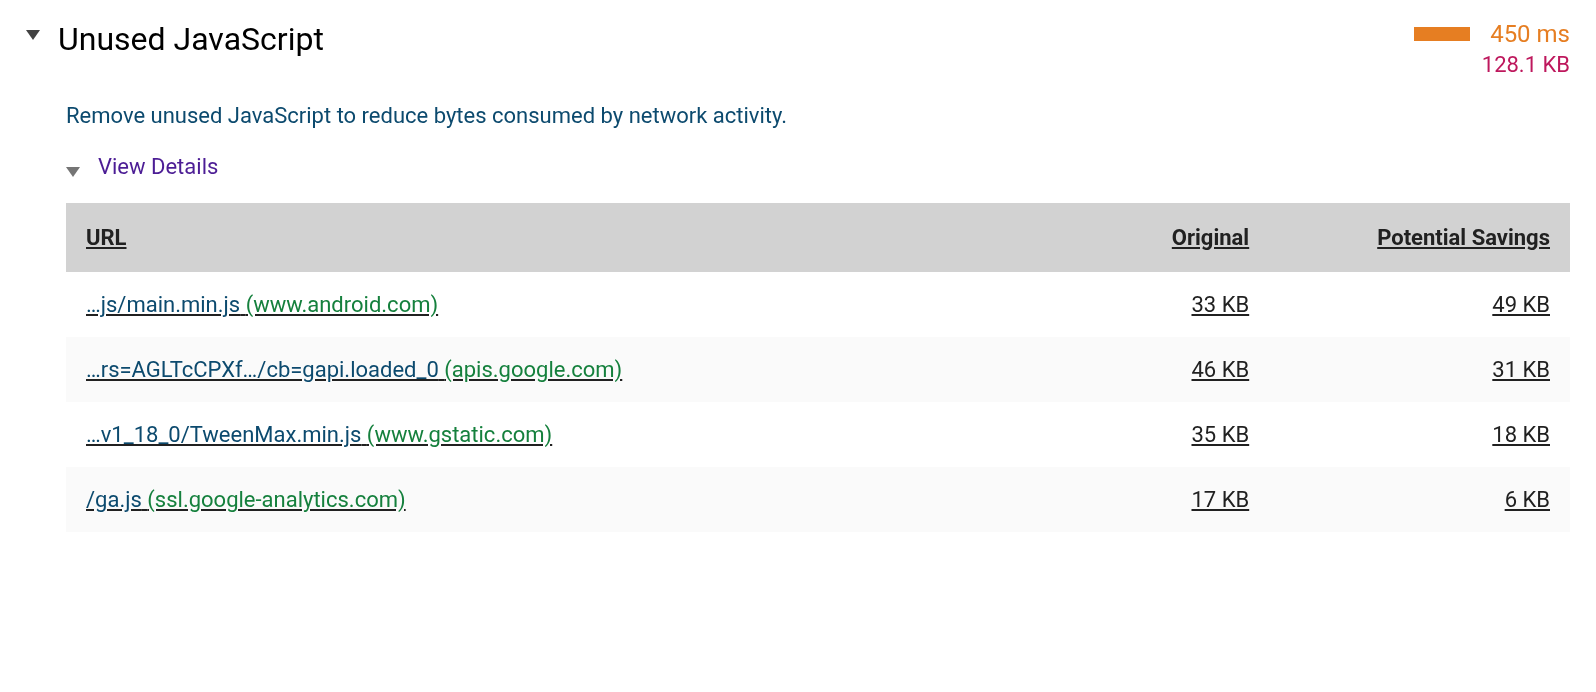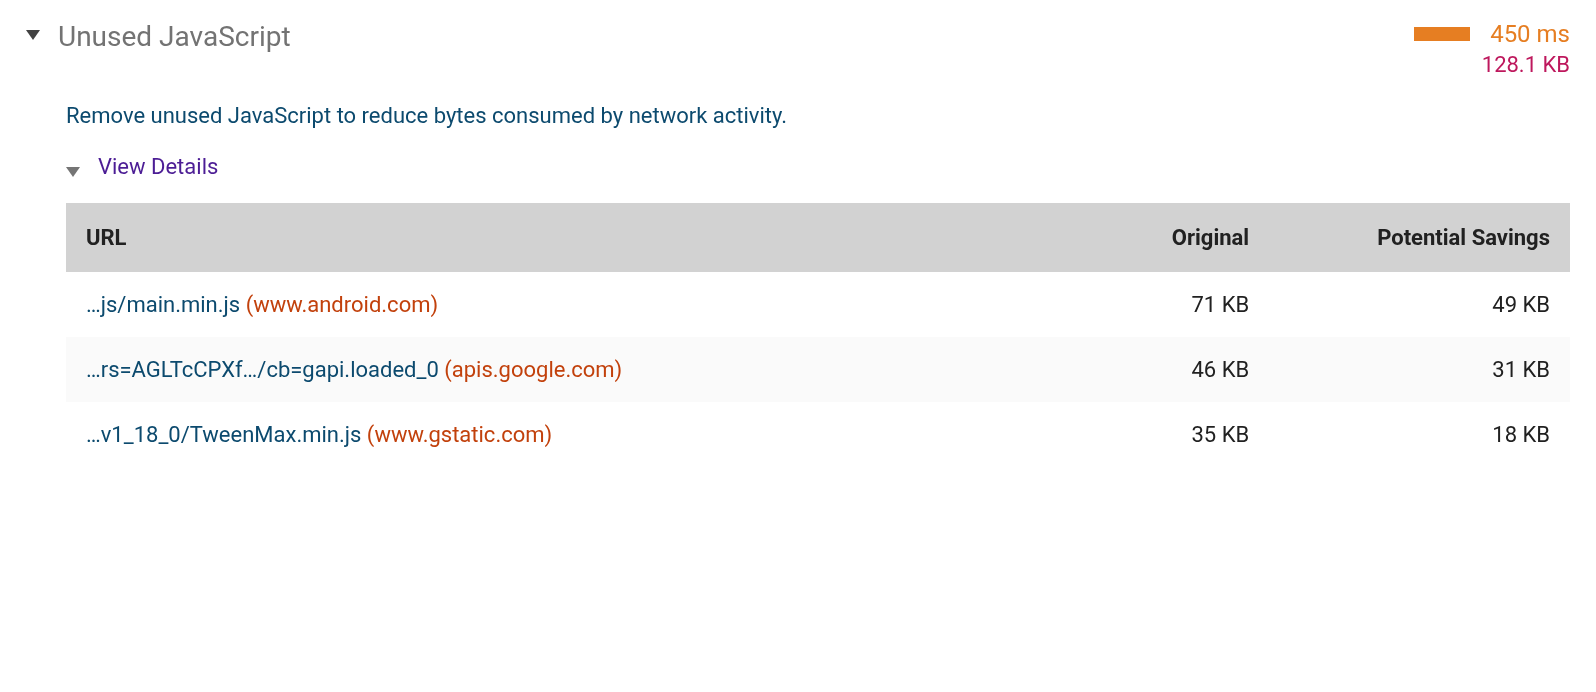--- a/index.html
+++ b/index.html
@@ -27,23 +27,23 @@
       border-right: 7px solid transparent;
       border-top: 10px solid #757575;
       margin-top: 10px;
       margin-right: 18px;
       flex-shrink: 0;
     }
     .triangle-down.dark {
       border-top-color: #424242;
     }
     .audit-title {
-      font-size: 28px;
+      font-size: 32px;
       font-weight: 400;
-      color: #737373;
+      color: #000000;
       flex: 1;
     }
     .audit-meta {
       display: flex;
       flex-direction: column;
       align-items: flex-end;
       gap: 4px;
     }
     .meta-top {
       display: flex;
@@ -81,20 +81,21 @@
       cursor: pointer;
     }
     .details-label {
       font-size: 22px;
       color: #4c1d95;
       font-weight: 400;
     }
     .table {
       width: 100%;
       border-collapse: collapse;
+      text-decoration: underline;
     }
     .table thead tr {
       background: #d2d2d2;
     }
     .table th {
       font-size: 22px;
       font-weight: 700;
       color: #212121;
       padding: 22px 20px;
       text-align: left;
@@ -117,21 +118,21 @@
     }
     .table td.col-original,
     .table td.col-savings {
       text-align: right;
       color: #212121;
     }
     .url-path {
       color: #0c4a6e;
     }
     .url-host {
-      color: #c2410c;
+      color: #15803d;
       font-weight: 400;
     }
     .col-url { width: 66%; }
     .col-original { width: 14%; }
     .col-savings { width: 20%; }
   </style>
 </head>
 <body>
 
 <div class="audit-header">
@@ -158,28 +159,33 @@
     <thead>
       <tr>
         <th class="col-url">URL</th>
         <th class="col-original">Original</th>
         <th class="col-savings">Potential Savings</th>
       </tr>
     </thead>
     <tbody id="table-body">
     <tr>
           <td class="col-url"><span class="url-path">…js/main.min.js</span>  <span class="url-host">(www.android.com)</span></td>
-          <td class="col-original">71 KB</td>
+          <td class="col-original">33 KB</td>
           <td class="col-savings">49 KB</td>
         </tr>
         <tr>
           <td class="col-url"><span class="url-path">…rs=AGLTcCPXf…/cb=gapi.loaded_0</span>  <span class="url-host">(apis.google.com)</span></td>
           <td class="col-original">46 KB</td>
           <td class="col-savings">31 KB</td>
         </tr>
         <tr>
           <td class="col-url"><span class="url-path">…v1_18_0/TweenMax.min.js</span>  <span class="url-host">(www.gstatic.com)</span></td>
           <td class="col-original">35 KB</td>
           <td class="col-savings">18 KB</td>
         </tr>
+        <tr>
+          <td class="col-url"><span class="url-path">/ga.js</span>  <span class="url-host">(ssl.google-analytics.com)</span></td>
+          <td class="col-original">17 KB</td>
+          <td class="col-savings">6 KB</td>
+        </tr>
       </tbody>
   </table>
 </div>
 
 </body></html>

